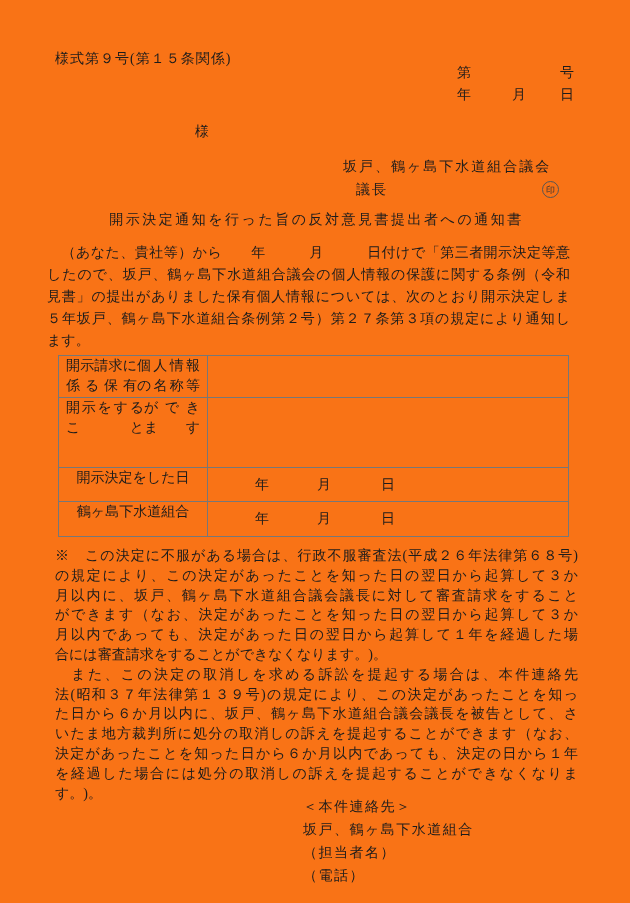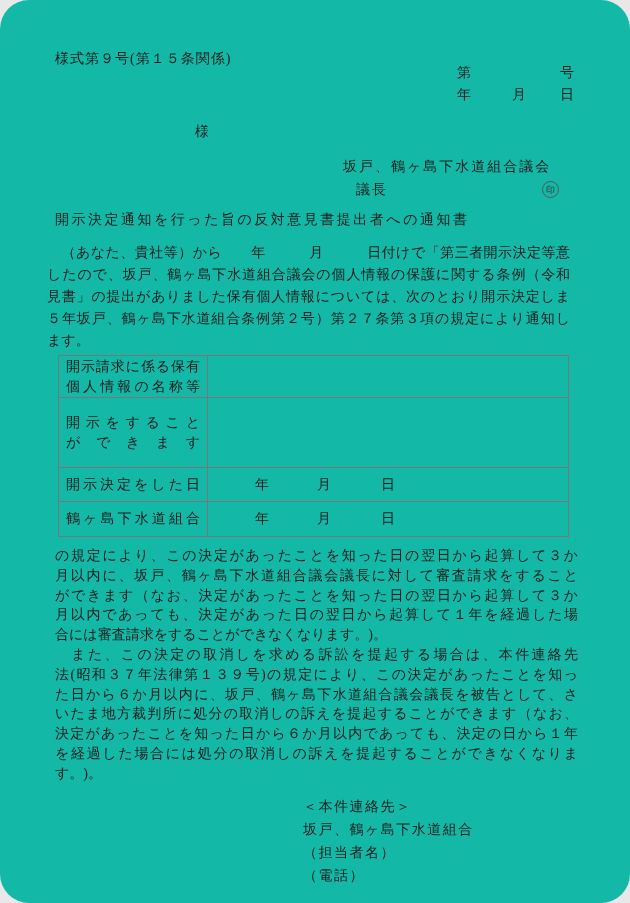--- a/index.html
+++ b/index.html
@@ -1,48 +1,48 @@
 <!DOCTYPE html>
 <html><head>
 <meta charset="utf-8">
 <style>
   html,body{margin:0;padding:0;background:#e8e8e8;}
   .page{
-    position:relative;width:630px;height:903px;background:#14b8a6;
+    position:relative;width:630px;height:903px;background:#f97316;
     font-family:"Liberation Serif","DejaVu Serif",serif;
-    color:#1c1c1c;font-size:14px;overflow:hidden;border-radius:29px;
+    color:#1c1c1c;font-size:14px;overflow:hidden;
   }
   .abs{position:absolute;}
   
   .jl{text-align:justify;text-align-last:justify;}
   .block div{min-height:1em;}
   .form-number{left:55px;top:50px;letter-spacing:1px;}
   .docno-prefix{left:457px;top:64px;}
   .docno-suffix{left:560px;top:64px;}
   .date-y{left:457px;top:86px;}
   .date-m{left:512px;top:86px;}
   .date-d{left:560px;top:86px;}
   .addressee{left:195px;top:123px;letter-spacing:2px;}
   .issuer-org{left:343px;top:158px;letter-spacing:2px;}
   .issuer-title{left:356px;top:181px;letter-spacing:2px;}
   .seal{
     left:542px;top:181px;width:17px;height:17px;border:1px solid #555;
     border-radius:50%;font-size:9px;line-height:17px;text-align:center;
     letter-spacing:0;color:#333;box-sizing:border-box;
   }
-  .doc-title{left:55px;top:211px;width:523px;text-align:left;letter-spacing:2.5px;font-family:Liberation Mono, monospace;}
+  .doc-title{left:55px;top:211px;width:523px;text-align:center;letter-spacing:2.5px;font-family:Liberation Mono, monospace;}
   .body-block{left:47px;top:242px;width:523px;line-height:22px;}
   
   .tbl{left:58px;top:355px;width:511px;height:182px;border:1px solid #777;box-sizing:border-box;}
   .trow{display:flex;box-sizing:border-box;}
   .trow+.trow{border-top:1px solid #777;}
   .r1{height:41px;}.r2{height:70px;}.r3{height:34px;}.r4{height:35px;}
   .tlab{
     width:149px;border-right:1px solid #777;box-sizing:border-box;
-    display:flex;flex-direction:column;justify-content:center;
+    display:flex;flex-direction:row;justify-content:center;
     padding:0 7px;line-height:20px;
   }
   .tlab div{text-align:justify;text-align-last:justify;}
   .tval{flex:1;display:flex;align-items:center;}
   .dy{margin-left:47px;}
   .dm{margin-left:48px;}
   .dd{margin-left:50px;}
   
   .notes{left:55px;top:546px;width:523px;line-height:19.8px;}
   .nind{}
@@ -110,20 +110,21 @@
       </div>
       <div class="tval">
         <span class="dy">年</span>
         <span class="dm">月</span>
         <span class="dd">日</span>
       </div>
     </div>
   </div>
 
   <div class="abs notes block">
+    <div class="jl">※　この決定に不服がある場合は、行政不服審査法(平成２６年法律第６８号)</div>
     <div class="jl nind">の規定により、この決定があったことを知った日の翌日から起算して３か</div>
     <div class="jl nind">月以内に、坂戸、鶴ヶ島下水道組合議会議長に対して審査請求をすること</div>
     <div class="jl nind">ができます（なお、決定があったことを知った日の翌日から起算して３か</div>
     <div class="jl nind">月以内であっても、決定があった日の翌日から起算して１年を経過した場</div>
     <div class="nind">合には審査請求をすることができなくなります。)。</div>
     <div class="jl nind">　また、この決定の取消しを求める訴訟を提起する場合は、本件連絡先</div>
     <div class="jl nind">法(昭和３７年法律第１３９号)の規定により、この決定があったことを知っ</div>
     <div class="jl nind">た日から６か月以内に、坂戸、鶴ヶ島下水道組合議会議長を被告として、さ</div>
     <div class="jl nind">いたま地方裁判所に処分の取消しの訴えを提起することができます（なお、</div>
     <div class="jl nind">決定があったことを知った日から６か月以内であっても、決定の日から１年</div>

